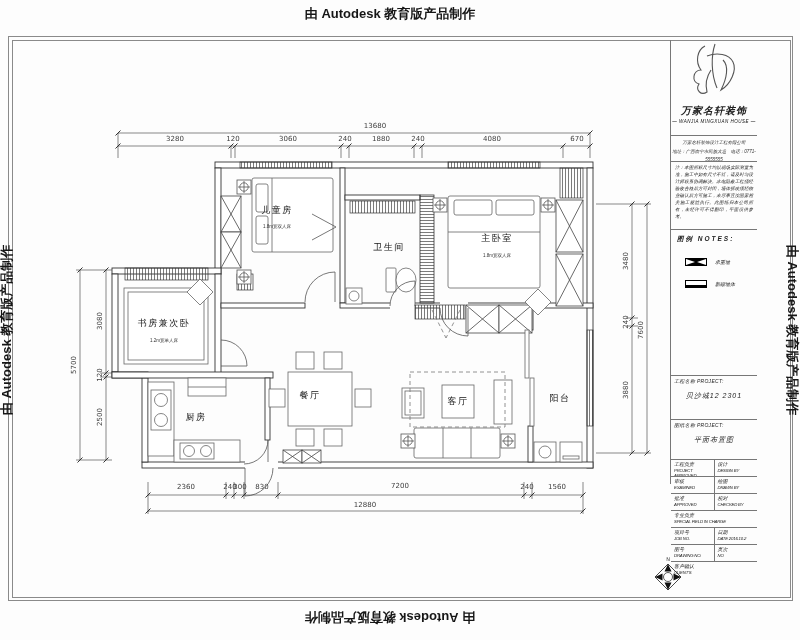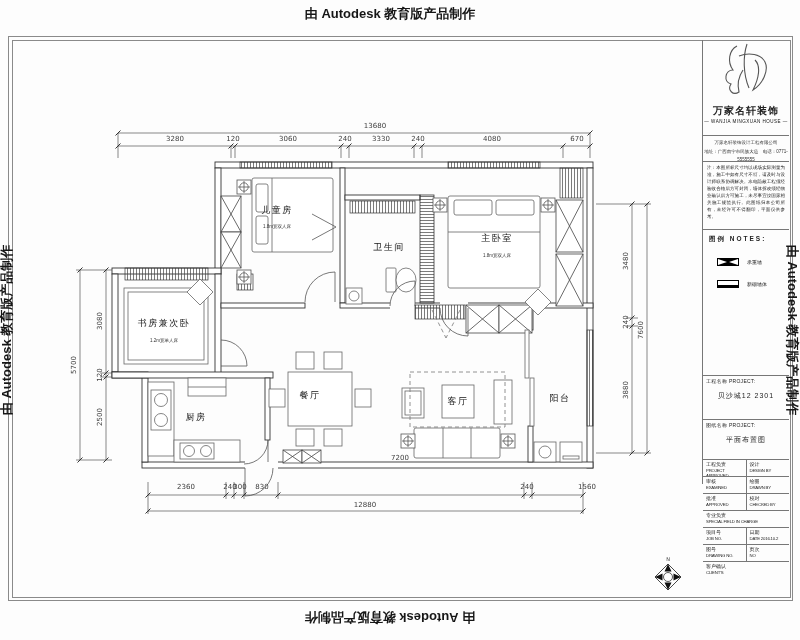--- a/index.html
+++ b/index.html
@@ -16,22 +16,22 @@
   .wm-right{left:792px;top:330px;transform:translate(-50%,-50%) rotate(90deg);}
   .dimh{position:absolute;transform:translate(-50%,-50%);font-size:7px;color:#3d3d3d;
         white-space:nowrap;font-family:"DejaVu Sans",sans-serif;}
   .dimv{position:absolute;transform:translate(-50%,-50%) rotate(-90deg);font-size:7px;color:#3d3d3d;
         white-space:nowrap;font-family:"DejaVu Sans",sans-serif;}
   .room{position:absolute;transform:translate(-50%,-50%);font-size:9px;color:#151515;
         white-space:nowrap;letter-spacing:1.5px;}
   .roomsub{position:absolute;transform:translate(-50%,-50%);font-size:4.5px;color:#333;
         white-space:nowrap;}
   
-  .tb{position:absolute;left:702px;top:40px;width:86px;height:444px;border-left:1px solid #777;
-      color:#222;}
+  .tb{position:absolute;left:670px;top:40px;width:86px;height:444px;border-left:1px solid #777;
+      color:#222;font-style:italic;}
   .tb-sec{position:absolute;left:0;width:100%;box-sizing:border-box;}
   .tb-brand{top:62px;height:34px;border-bottom:1px solid #777;text-align:center;}
   .tb-name{font-size:10px;font-weight:700;letter-spacing:1px;margin-top:2px;}
   .tb-en{font-size:4.5px;letter-spacing:.5px;margin-top:1px;color:#111;}
   .tb-addr{top:96px;height:26px;border-bottom:1px solid #777;text-align:center;font-size:4.5px;
            color:#333;line-height:1.9;padding-top:3px;}
   .tb-notes{top:122px;height:68px;border-bottom:1px solid #777;font-size:4.5px;color:#222;
             line-height:1.55;padding:3px 4px;text-align:justify;}
   .tb-legend{top:190px;height:146px;border-bottom:1px solid #777;}
   .tb-legend-title{font-size:6.5px;font-weight:700;letter-spacing:2px;margin:5px 0 0 6px;}
@@ -264,32 +264,32 @@
   <div class="room" style="left:196px;top:417px">厨房</div>
   <div class="room" style="left:310px;top:395px">餐厅</div>
   <div class="room" style="left:458px;top:401px">客厅</div>
   <div class="room" style="left:560px;top:398px">阳台</div>
 
   <div class="dimh" style="left:375px;top:126px">13680</div>
   <div class="dimh" style="left:175px;top:139px">3280</div>
   <div class="dimh" style="left:233px;top:139px">120</div>
   <div class="dimh" style="left:288px;top:139px">3060</div>
   <div class="dimh" style="left:345px;top:139px">240</div>
-  <div class="dimh" style="left:381px;top:139px">3330</div>
+  <div class="dimh" style="left:381px;top:139px">1880</div>
   <div class="dimh" style="left:418px;top:139px">240</div>
   <div class="dimh" style="left:492px;top:139px">4080</div>
   <div class="dimh" style="left:577px;top:139px">670</div>
 
   <div class="dimh" style="left:186px;top:487px">2360</div>
   <div class="dimh" style="left:230px;top:487px">240</div>
   <div class="dimh" style="left:240px;top:487px">300</div>
   <div class="dimh" style="left:262px;top:487px">830</div>
-  <div class="dimh" style="left:400px;top:458px">7200</div>
+  <div class="dimh" style="left:400px;top:486px">7200</div>
   <div class="dimh" style="left:527px;top:487px">240</div>
-  <div class="dimh" style="left:587px;top:487px">1560</div>
+  <div class="dimh" style="left:557px;top:487px">1560</div>
   <div class="dimh" style="left:365px;top:505px">12880</div>
 
   <div class="dimv" style="left:100px;top:321px">3080</div>
   <div class="dimv" style="left:100px;top:375px">120</div>
   <div class="dimv" style="left:100px;top:417px">2500</div>
   <div class="dimv" style="left:74px;top:365px">5700</div>
 
   <div class="dimv" style="left:626px;top:261px">3480</div>
   <div class="dimv" style="left:626px;top:322px">240</div>
   <div class="dimv" style="left:626px;top:390px">3880</div>

